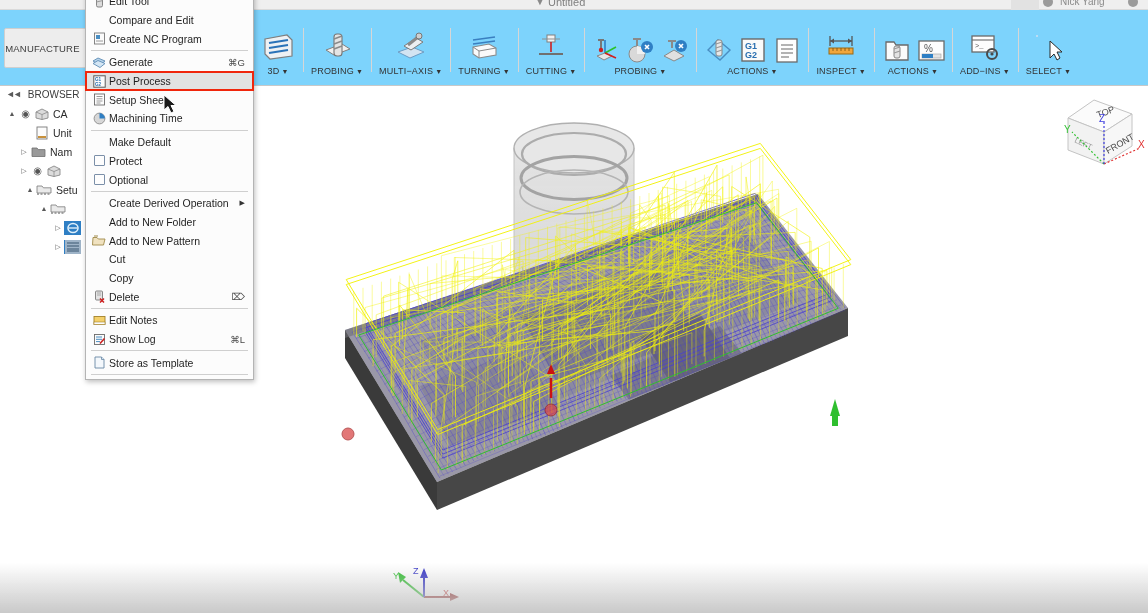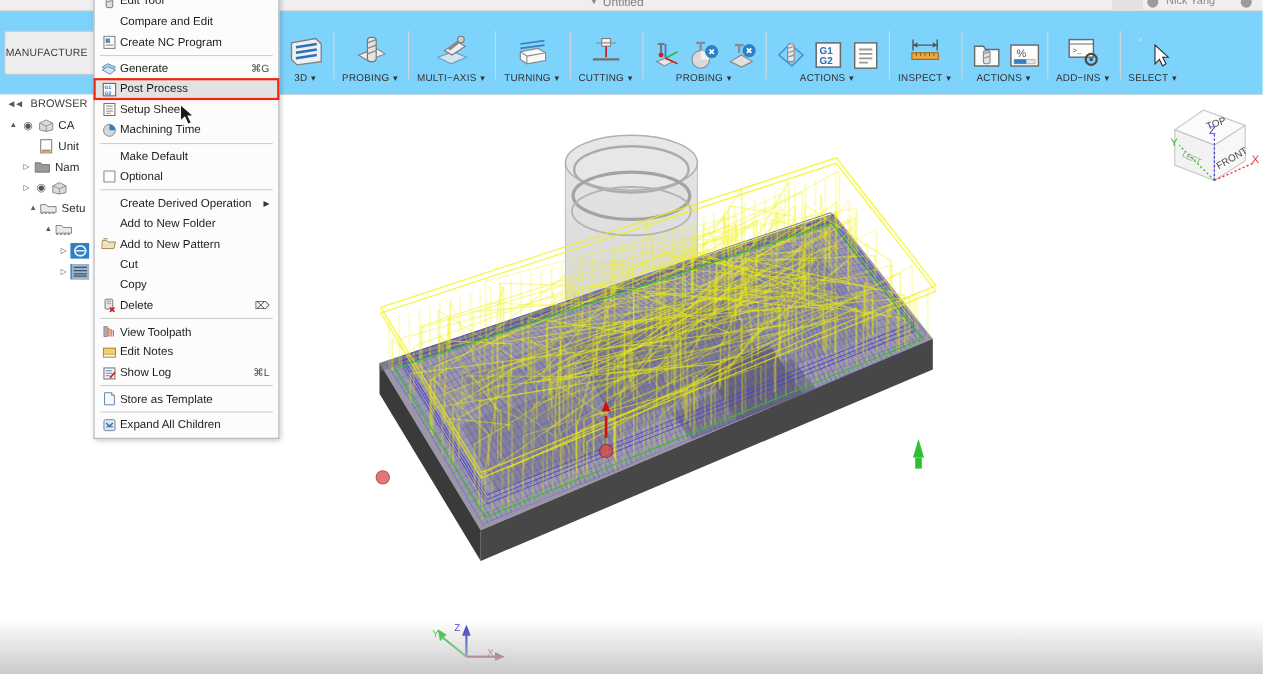--- a/index.html
+++ b/index.html
@@ -1073,20 +1073,26 @@
       </div>
       <div class="msep"></div>
       <div class="mi">
         <span class="mico"></span>
         <span class="mlabel">Make Default</span>
       </div>
       <div class="mi">
         <span class="mico">
           <span class="chk"></span>
         </span>
+        <span class="mlabel">Protect</span>
+      </div>
+      <div class="mi">
+        <span class="mico">
+          <span class="chk"></span>
+        </span>
         <span class="mlabel">Optional</span>
       </div>
       <div class="msep"></div>
       <div class="mi">
         <span class="mico"></span>
         <span class="mlabel">Create Derived Operation</span>
         <span class="submenu-arrow">▶</span>
       </div>
       <div class="mi">
         <span class="mico"></span>
@@ -1117,29 +1123,20 @@
             <path d="M7,8.5 L11,12.5 M11,8.5 L7,12.5" stroke="#cc2020" stroke-width="1.5"></path>
           </svg>
         </span>
         <span class="mlabel">Delete</span>
         <span class="mshort">⌦</span>
       </div>
       <div class="msep"></div>
       <div class="mi">
         <span class="mico">
           <svg width="13" height="13" viewBox="0 0 13 13">
-            <rect x="1.5" y="2" width="3" height="9" fill="#b0b0b0" stroke="#7a7a7a" stroke-width=".7"></rect>
-            <path d="M6,3 L6,11 M8,4 L8,11 M10,5 L10,11" stroke="#d05a2a" stroke-width="1.1"></path>
-          </svg>
-        </span>
-        <span class="mlabel">View Toolpath</span>
-      </div>
-      <div class="mi">
-        <span class="mico">
-          <svg width="13" height="13" viewBox="0 0 13 13">
             <rect x="1" y="2.5" width="11" height="8" fill="#f4d06a" stroke="#a3822a" stroke-width=".9"></rect>
             <rect x="1" y="8" width="11" height="2.5" fill="#fdfdfd" stroke="#a3822a" stroke-width=".6"></rect>
           </svg>
         </span>
         <span class="mlabel">Edit Notes</span>
       </div>
       <div class="mi">
         <span class="mico">
           <svg width="13" height="13" viewBox="0 0 13 13">
             <rect x="1.5" y="1.5" width="10" height="10" fill="#fbfbfb" stroke="#6a6a6a" stroke-width=".9"></rect>
@@ -1154,30 +1151,20 @@
       <div class="mi">
         <span class="mico">
           <svg width="13" height="13" viewBox="0 0 13 13">
             <path d="M2,1 L8.5,1 L11,3.5 L11,12 L2,12 Z" fill="#f4f8fc" stroke="#6a88a5" stroke-width=".9"></path>
             <path d="M8.5,1 L8.5,3.5 L11,3.5" fill="#d4e4f2" stroke="#6a88a5" stroke-width=".8"></path>
           </svg>
         </span>
         <span class="mlabel">Store as Template</span>
       </div>
       <div class="msep"></div>
-      <div class="mi">
-        <span class="mico">
-          <svg width="13" height="13" viewBox="0 0 13 13">
-            <rect x="1.5" y="1.5" width="10" height="10" rx="1.5" fill="#dce8f2" stroke="#6a88a5" stroke-width=".9"></rect>
-            <path d="M3.5,4.5 L6.5,7.5 L9.5,4.5" fill="none" stroke="#3a6a9a" stroke-width="1.3"></path>
-            <path d="M3.5,8 L9.5,8" stroke="#3a6a9a" stroke-width="1"></path>
-          </svg>
-        </span>
-        <span class="mlabel">Expand All Children</span>
-      </div>
     </div>
 
   <div class="cursor-arrow">
     <svg width="16" height="22" viewBox="0 0 16 22">
       <polygon points="1,1 1,16 5,12.5 8,19 11,17.5 8,11.5 13,11.5" fill="#1a1a1a" stroke="#ffffff" stroke-width="1"></polygon>
     </svg>
   </div>
 
 </div>
 

